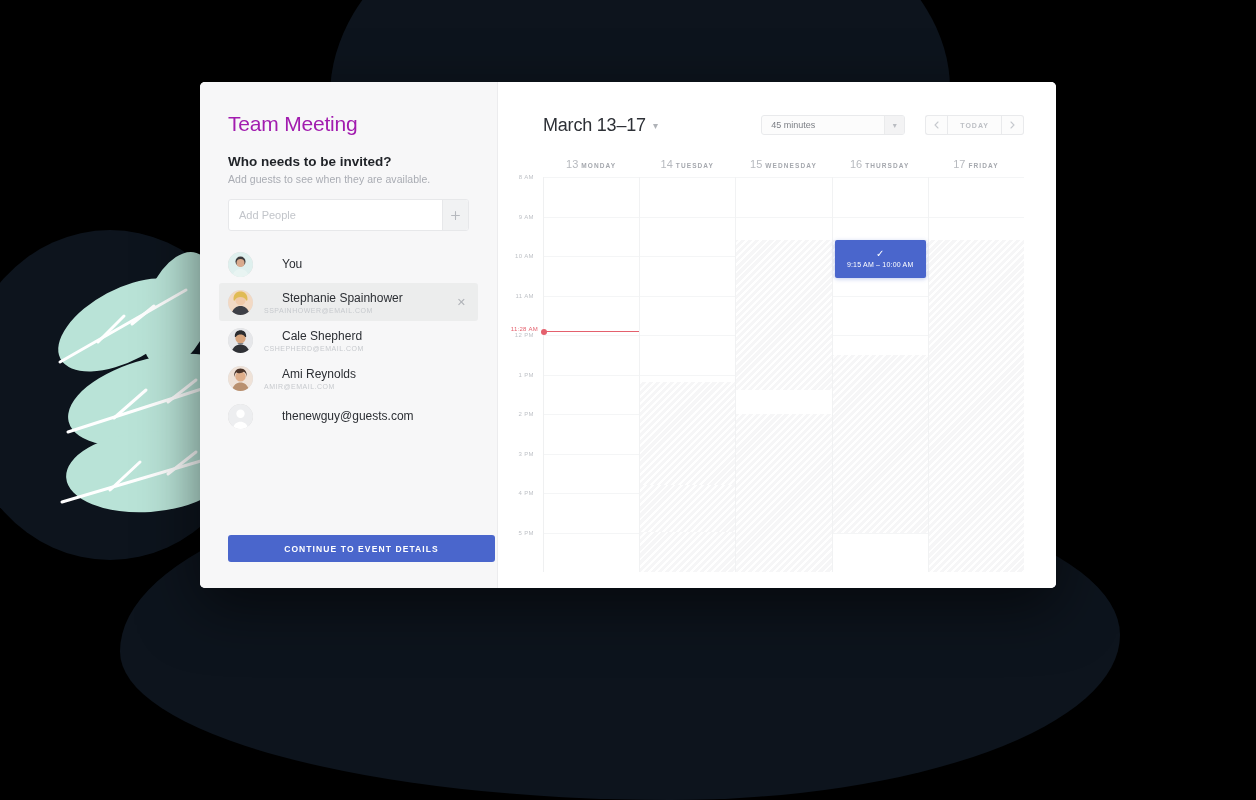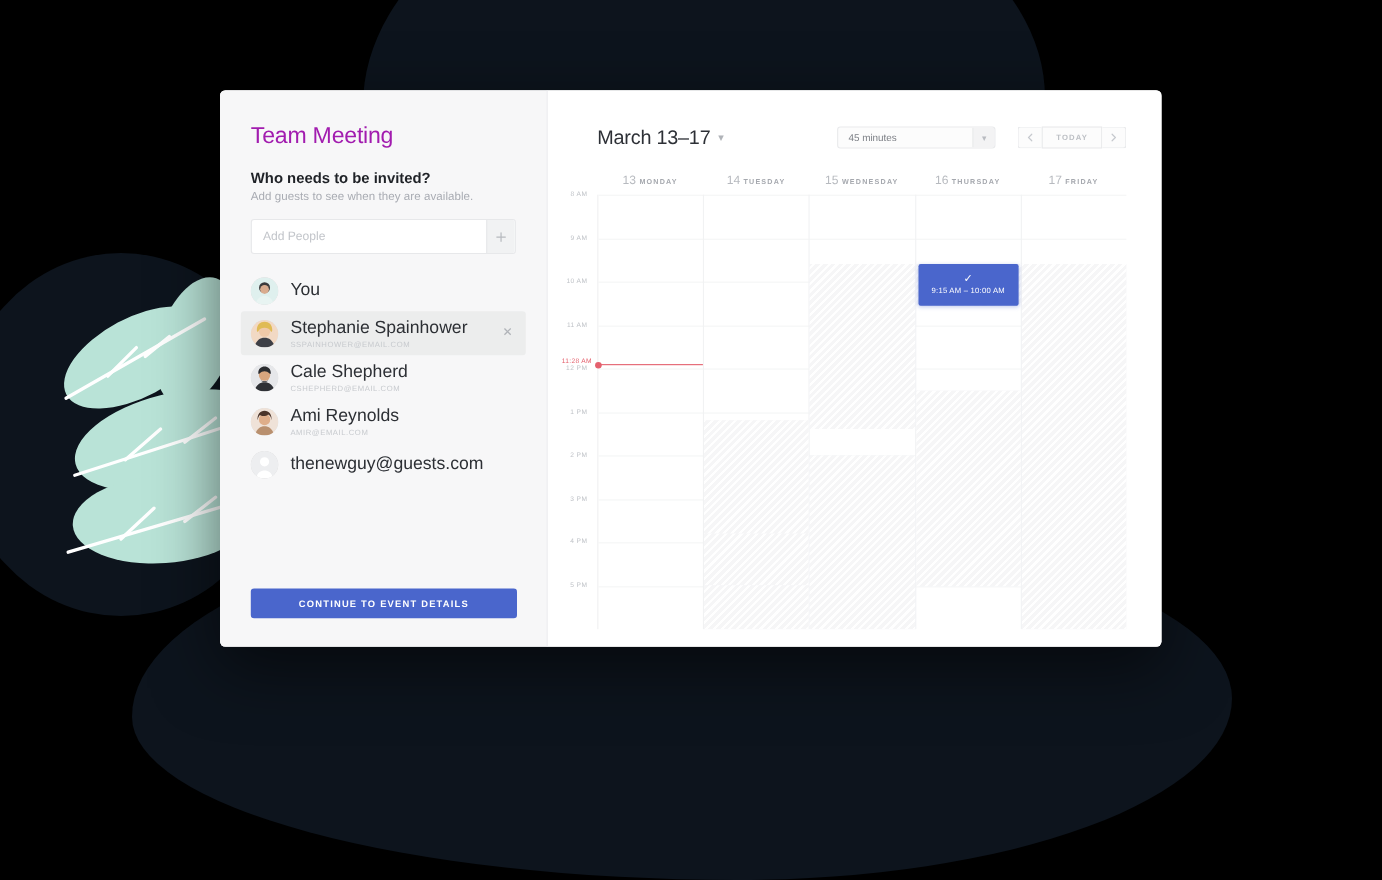--- a/index.html
+++ b/index.html
@@ -88,31 +88,31 @@
   .people { list-style: none; margin: 0 -9px; }
   .person {
     display: flex; align-items: center; gap: 11px;
     padding: 6px 9px; border-radius: 3px; position: relative; min-height: 38px;
   }
   .person.sel { background: #eceded; }
   .avatar {
     width: 25px; height: 25px; border-radius: 50%; flex: 0 0 25px;
     overflow: hidden; position: relative; background: #ddd;
   }
-  .p-name { font-size: 16px; color: #2c2f34; line-height: 1.25; }
+  .p-name { font-size: 12px; color: #2c2f34; line-height: 1.25; margin-left: 18px; }
   .p-mail {
     font-size: 7px; color: #c7cace; letter-spacing: 0.5px; margin-top: 1px;
   }
   .p-remove {
     position: absolute; right: 12px; top: 50%; transform: translateY(-50%);
     color: #b0b3b8; font-size: 11px; cursor: pointer; line-height: 1;
   }
 
   .cta {
-    position: absolute; left: 28px; bottom: 26px; width: 242px; height: 27px;
+    position: absolute; left: 28px; bottom: 26px; width: 267px; height: 27px;
     background: #4a66cc; color: #fff; border: 0; border-radius: 3px;
     font-size: 8.5px; font-weight: bold; letter-spacing: 1.1px;
     cursor: pointer; font-family: "Liberation Sans", sans-serif;
   }
 
   
   .cal { flex: 1; background: #fff; padding: 28px 32px 0 0; position: relative; }
   .cal-head {
     display: flex; align-items: center; padding-left: 45px; height: 30px;
   }

